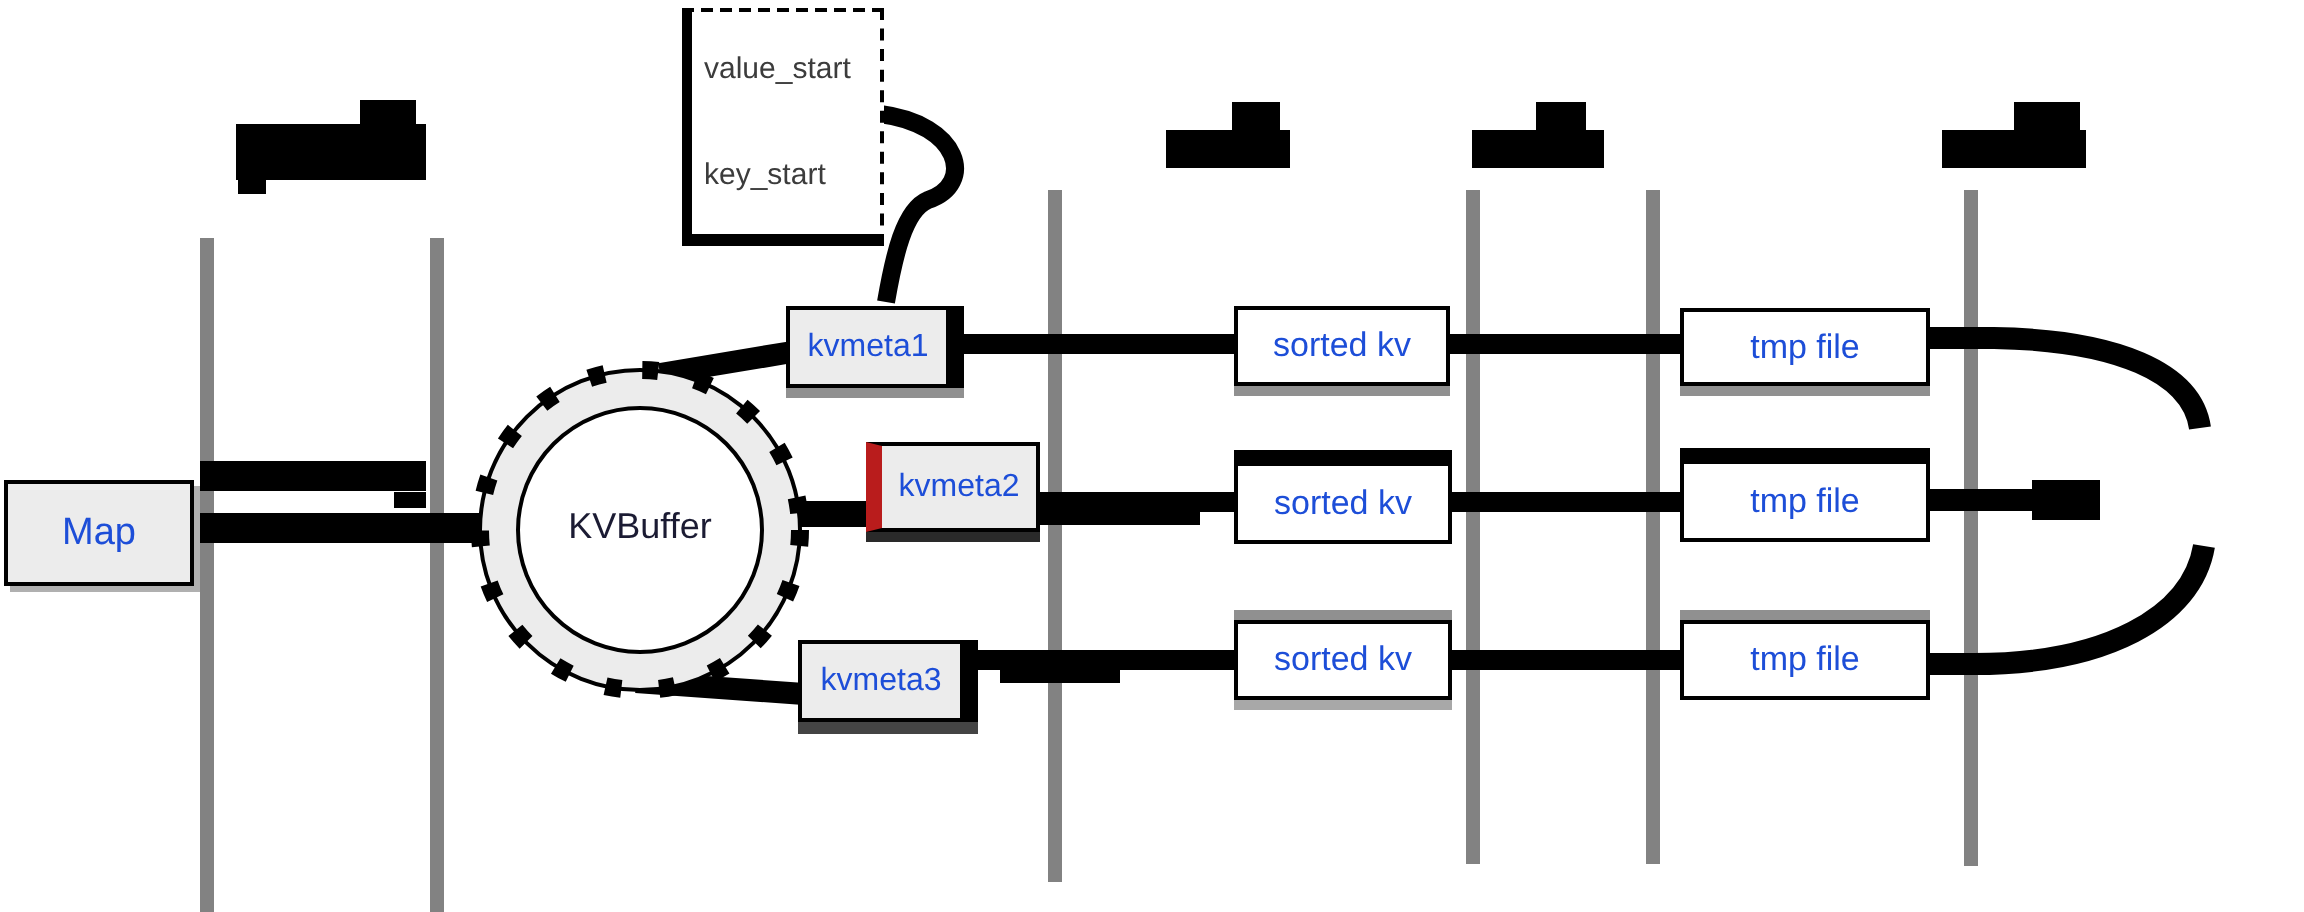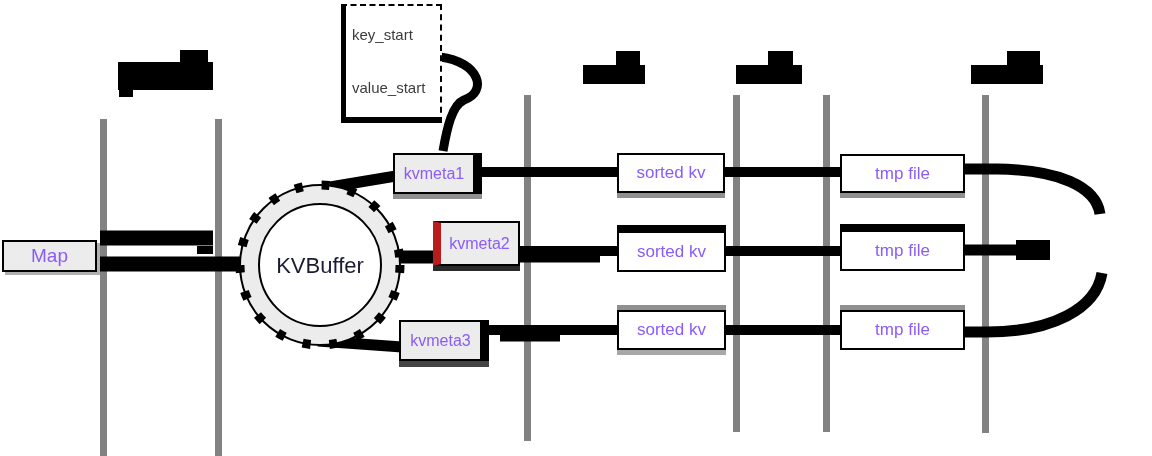--- a/index.html
+++ b/index.html
@@ -16,38 +16,38 @@
   .lane-5{left:823px;top:95px;height:337px;}
   .lane-6{left:982px;top:95px;height:338px;}
   
   .blob{position:absolute;background:#000;z-index:1;}
   
   .wires{position:absolute;left:0;top:0;z-index:2;pointer-events:none;}
   
   .node{
     position:absolute;display:flex;align-items:center;justify-content:center;
     box-sizing:border-box;border:2px solid #000;background:#fff;
-    color:#8b5cf6;font-size:17px;z-index:3;
+    color:#1d4ed8;font-size:17px;z-index:3;
   }
   .fill{background:#ececec;}
-  .map-box{left:2px;top:240px;width:95px;height:32px;font-size:19px;box-shadow:3px 3px 0 #b0b0b0;}
+  .map-box{left:2px;top:240px;width:95px;height:53px;font-size:19px;box-shadow:3px 3px 0 #b0b0b0;}
   .kvmeta{font-size:16px;}
   .kvmeta-1{left:393px;top:153px;width:89px;height:41px;border-right:9px solid #000;box-shadow:0 5px 0 #909090;}
   .kvmeta-2{left:433px;top:221px;width:87px;height:45px;border-left:8px solid #b91c1c;box-shadow:0 5px 0 #2a2a2a;}
   .kvmeta-3{left:399px;top:320px;width:90px;height:41px;border-right:9px solid #000;box-shadow:0 6px 0 #444;}
   .sorted-1{left:617px;top:153px;width:108px;height:40px;box-shadow:0 5px 0 #909090;}
   .sorted-2{left:617px;top:225px;width:109px;height:47px;border-top:8px solid #000;}
   .sorted-3{left:617px;top:310px;width:109px;height:40px;box-shadow:0 -5px 0 #909090,0 5px 0 #a8a8a8;}
   .tmp-1{left:840px;top:154px;width:125px;height:39px;box-shadow:0 5px 0 #909090;}
   .tmp-2{left:840px;top:224px;width:125px;height:47px;border-top:8px solid #000;}
   .tmp-3{left:840px;top:310px;width:125px;height:40px;box-shadow:0 -5px 0 #909090;}
   .file-box{left:1048px;top:216px;width:102px;height:55px;border-left:9px solid #000;}
   .kvbuffer-label{
     position:absolute;left:260px;top:253px;width:120px;text-align:center;
-    color:#1b1b33;font-size:22px;z-index:3;
+    color:#1b1b33;font-size:18px;z-index:3;
   }
   
   .legend{
     position:absolute;left:341px;top:4px;width:101px;height:119px;z-index:3;
     box-sizing:border-box;background:#fff;
     border-left:5px solid #000;border-bottom:6px solid #000;
     border-top:2px dashed #000;border-right:2px dashed #000;
     display:flex;flex-direction:column;justify-content:space-around;
     padding:2px 0 2px 6px;
   }
@@ -113,22 +113,22 @@
     </g>
 
     <g>
       <circle cx="320" cy="265" r="80" fill="#ececec" stroke="#000" stroke-width="2"></circle>
       <circle cx="320" cy="265" r="80" fill="none" stroke="#000" stroke-width="9" stroke-dasharray="8 19"></circle>
       <circle cx="320" cy="265" r="61" fill="#ffffff" stroke="#000" stroke-width="2"></circle>
     </g>
   </svg>
 
   <div class="legend">
+    <div class="legend-item">value_start</div>
     <div class="legend-item">key_start</div>
-    <div class="legend-item">value_start</div>
   </div>
 
   <div class="node fill map-box">Map</div>
 
   <div class="kvbuffer-label">KVBuffer</div>
 
   <div class="node fill kvmeta kvmeta-1">kvmeta1</div>
   <div class="node fill kvmeta kvmeta-2">kvmeta2</div>
   <div class="node fill kvmeta kvmeta-3">kvmeta3</div>
 

